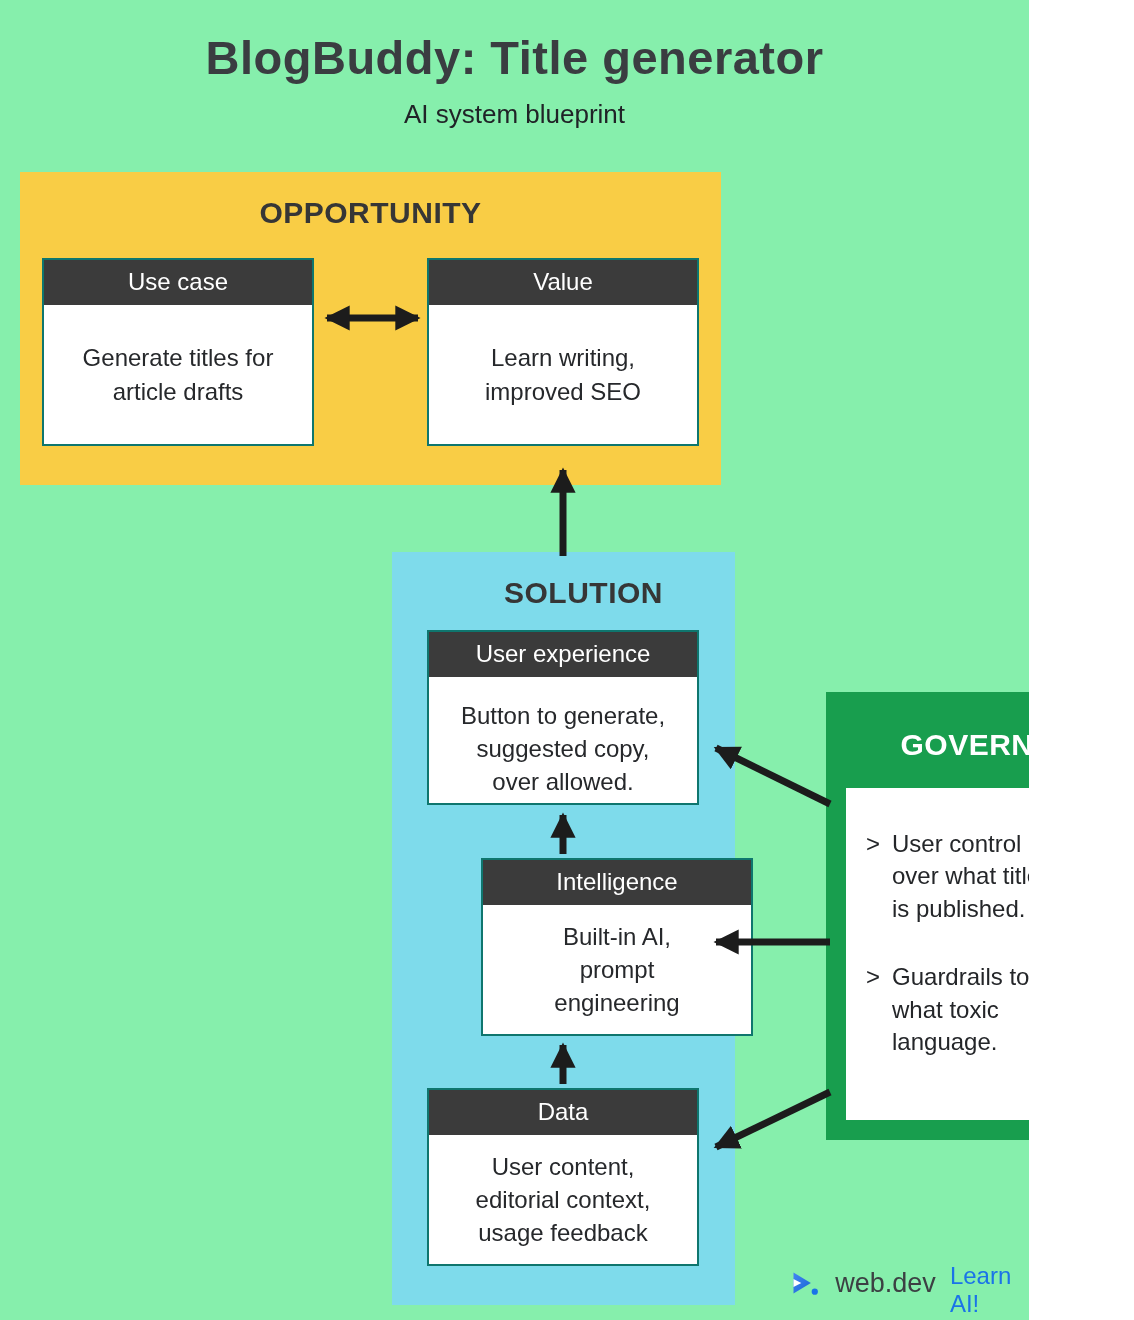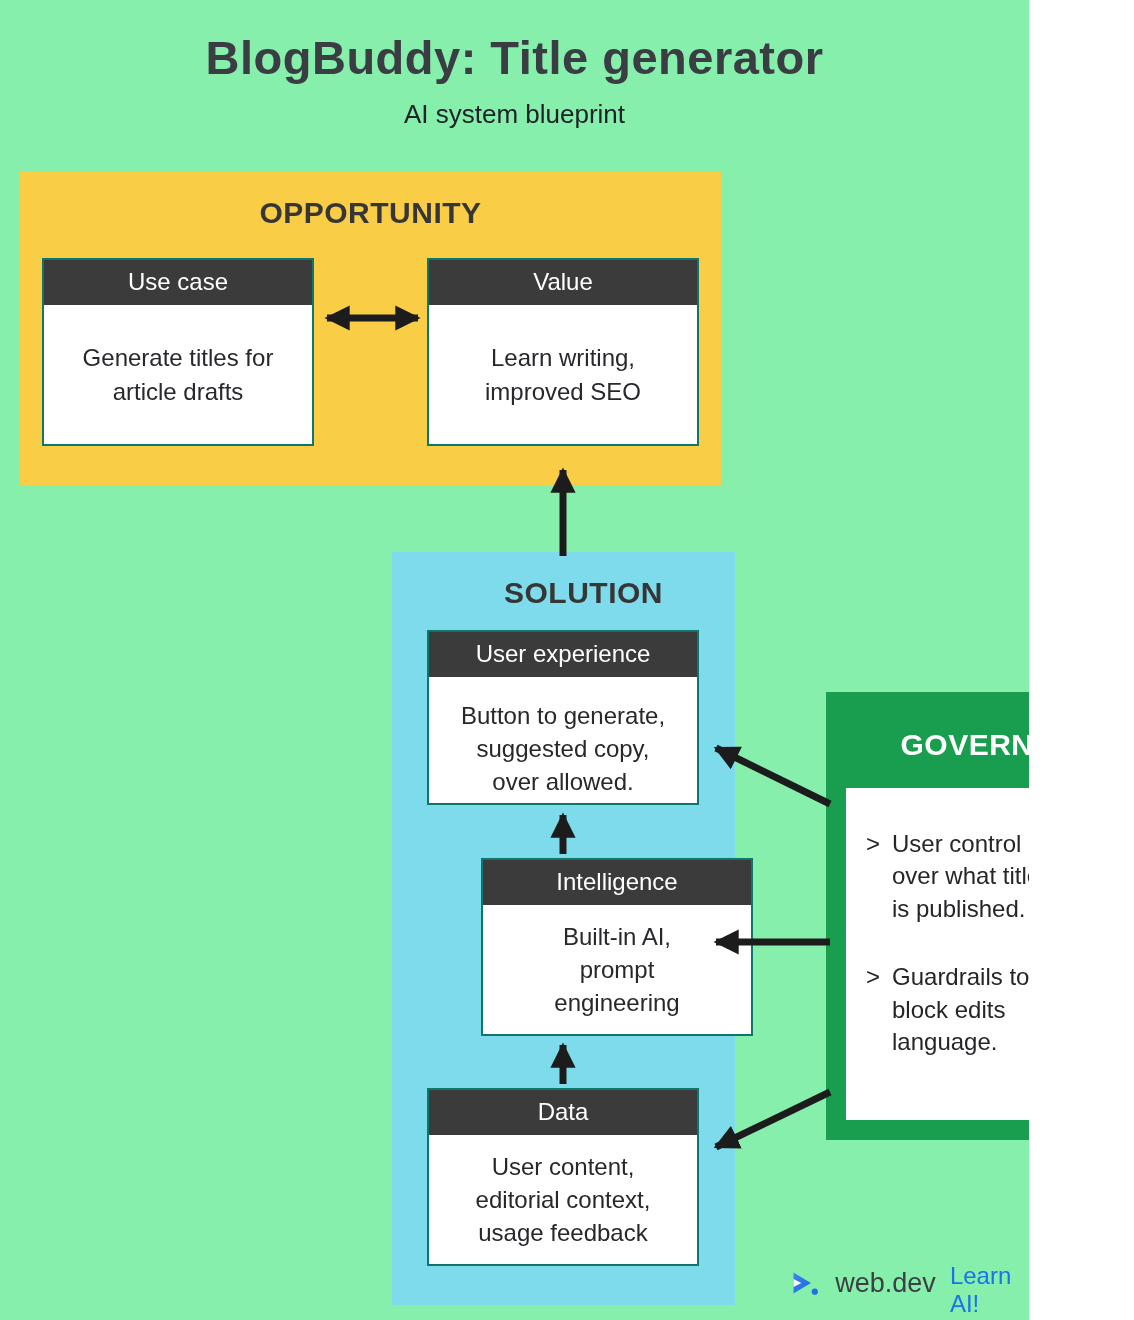--- a/index.html
+++ b/index.html
@@ -115,21 +115,21 @@
     <div class="gov-card">
       <div class="gov-item">
         <span class="gov-bullet">&gt;</span>
         <span>User control
 over what title
 is published.</span>
       </div>
       <div class="gov-item">
         <span class="gov-bullet">&gt;</span>
         <span>Guardrails to
-block edits
+what toxic
 language.</span>
       </div>
     </div>
   </div>
 
   <svg class="arrow-layer" viewBox="0 0 1134 1320" xmlns="http://www.w3.org/2000/svg">
     <defs>
       <marker id="ah" viewBox="0 0 10 10" refX="9" refY="5" markerWidth="3.6" markerHeight="3.6" orient="auto-start-reverse">
         <path d="M0,0 L10,5 L0,10 z" fill="#1C1C1C"></path>
       </marker>

